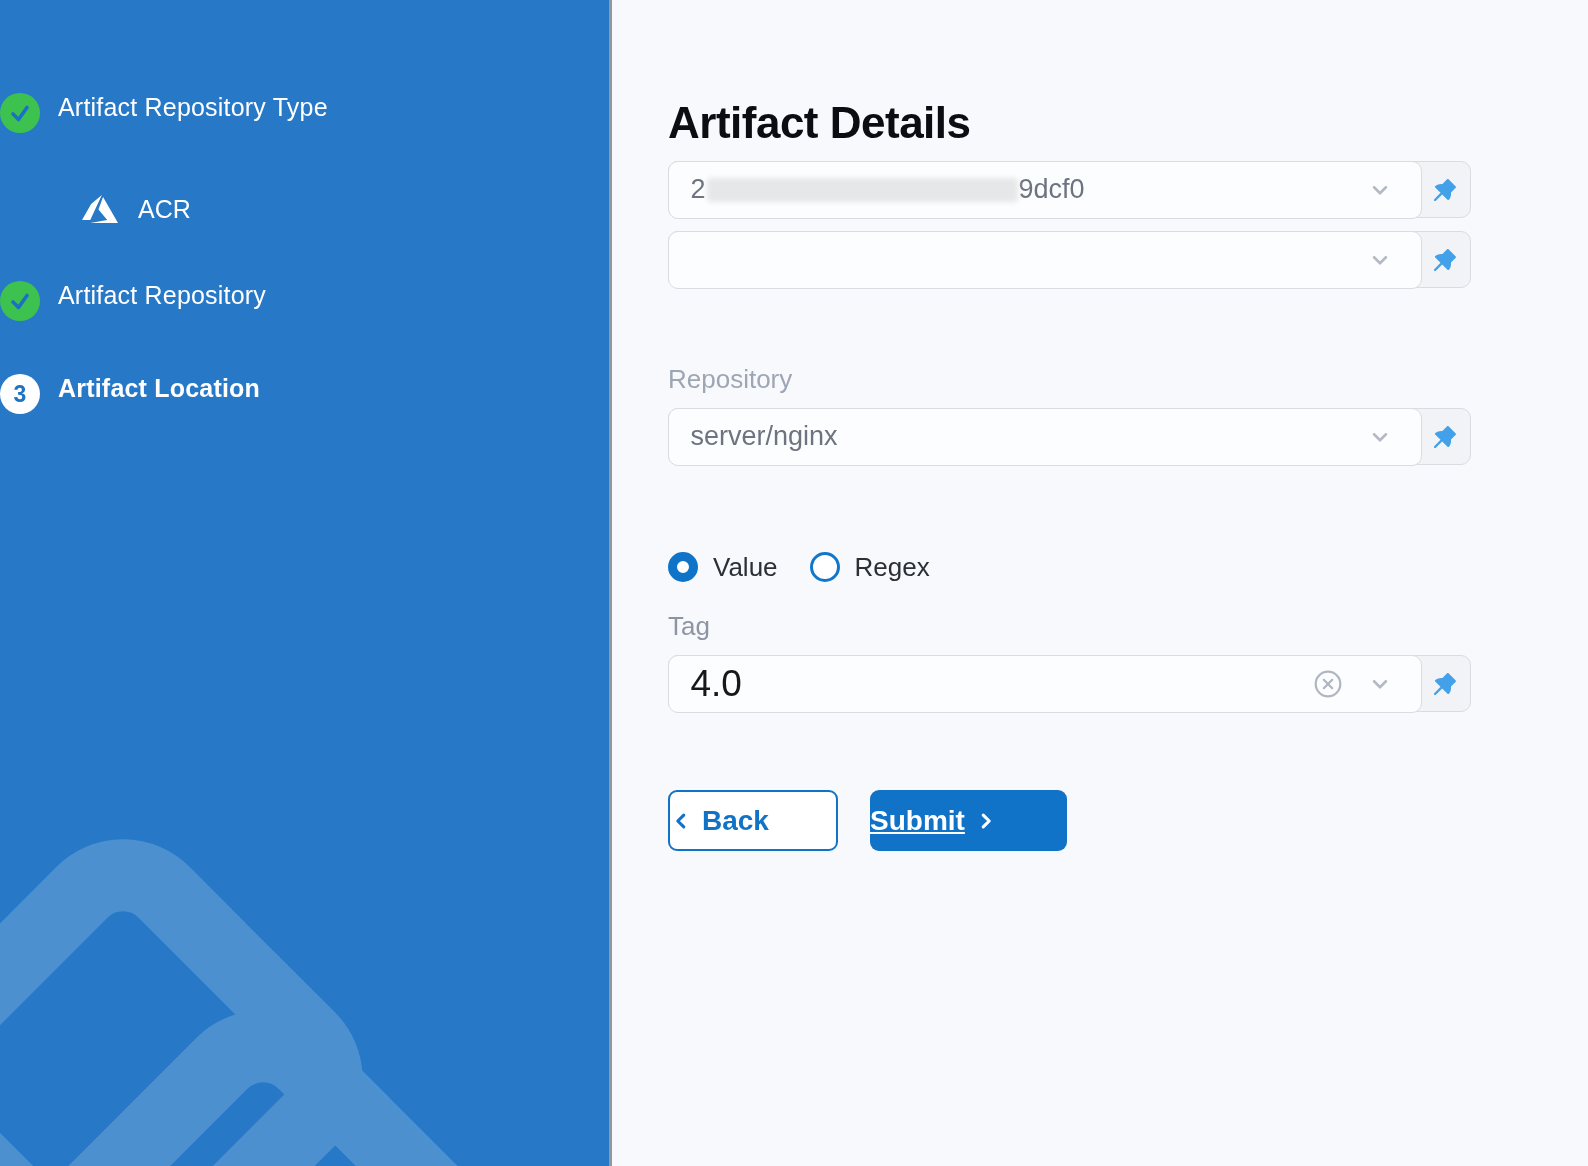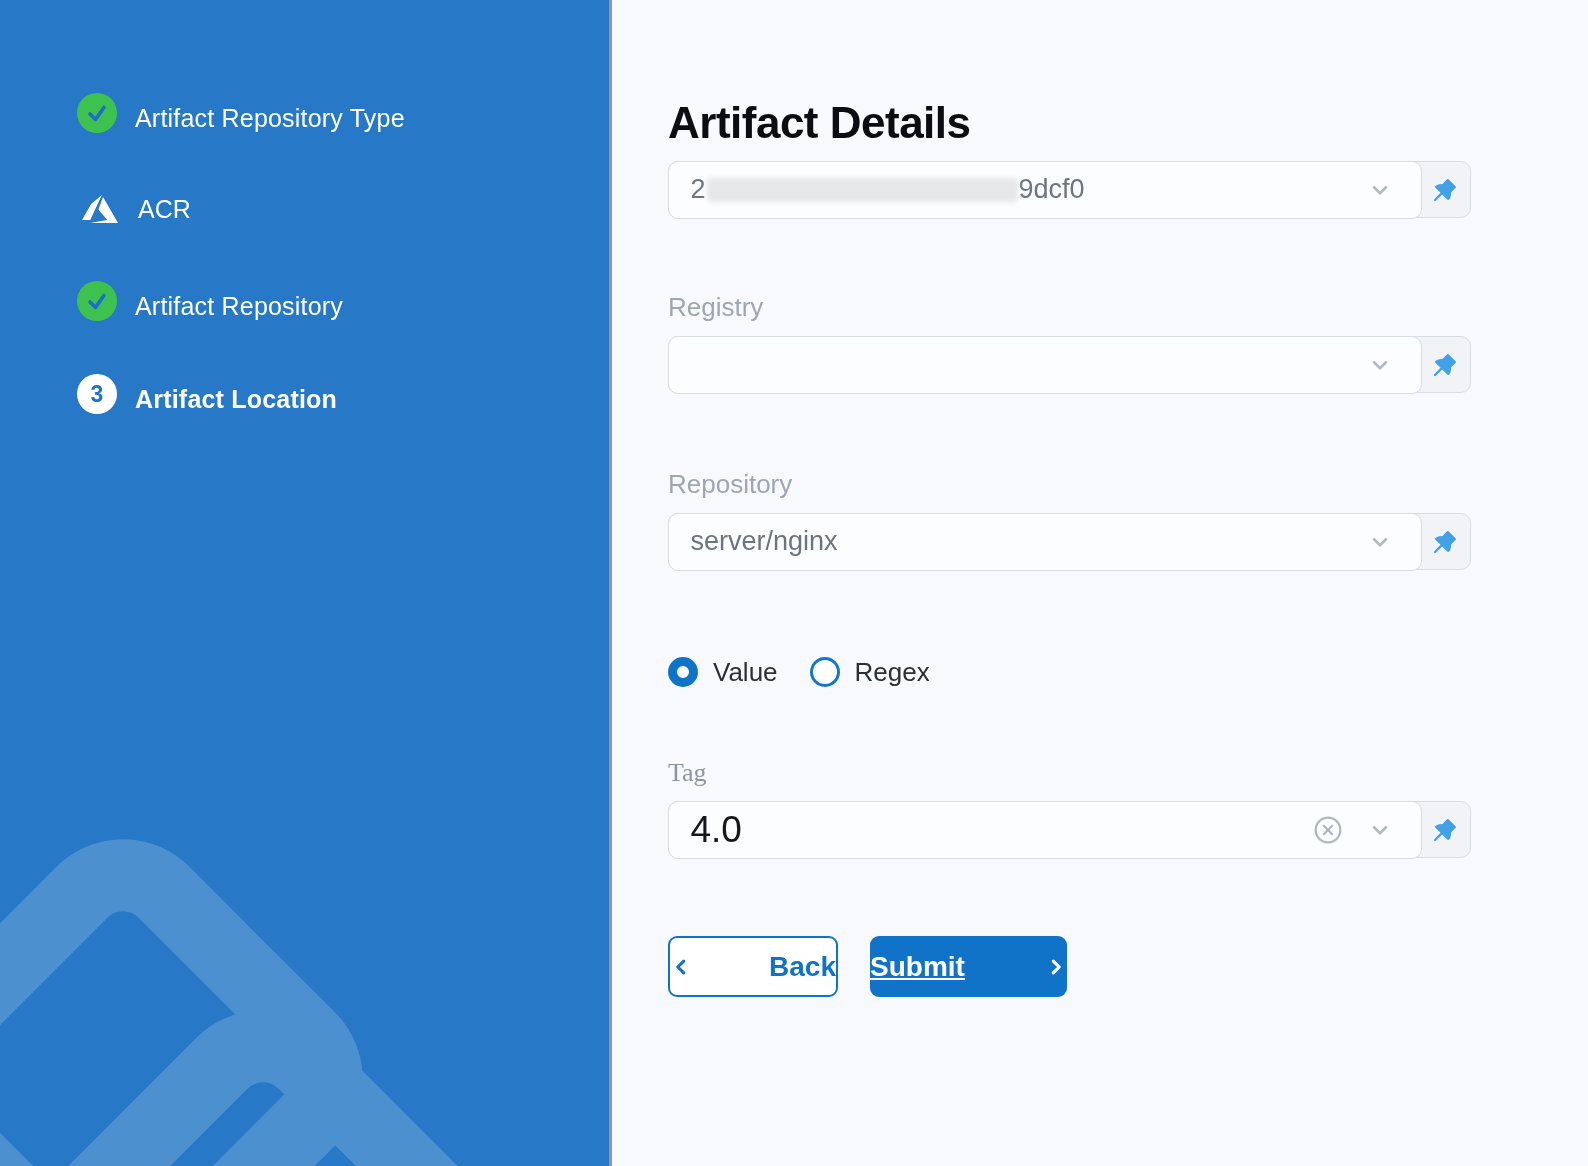--- a/index.html
+++ b/index.html
@@ -11,21 +11,21 @@
   }
 
   
   .sidebar {
     width:609px; flex-shrink:0;
     background:#2779C7;
     position:relative; overflow:hidden;
   }
   .divider { width:3px; flex-shrink:0; background:#93979E; }
   .steps { position:relative; z-index:2; padding-top:93px; }
-  .step-row { display:flex; align-items:flex-end; height:40px; padding-left:77px; }
+  .step-row { display:flex; align-items:flex-start; height:40px; }
   .step-row + .step-row { }
   .marker {
     width:40px; height:40px; border-radius:50%;
     display:flex; align-items:center; justify-content:center;
     flex-shrink:0;
   }
   .marker.complete { background:#3EC24F; }
   .marker.active { background:#FFFFFF; color:#1F72C4; font-size:23px; font-weight:700; }
   .step-label { color:#FFFFFF; font-size:25px; margin-left:18px; letter-spacing:0.2px; }
   .step-label.bold { font-weight:700; }
@@ -35,21 +35,21 @@
   .mt-53 { margin-top:53px; }
   .watermark { position:absolute; left:0; bottom:0; z-index:1; display:block; }
 
   
   .main { flex:1; padding-left:56px; position:relative; }
   .page-title { font-size:44px; font-weight:800; color:#0B0D12; letter-spacing:-0.5px; margin-top:98px; }
   .field-label { font-size:26px; color:#9EA6B4; }
   .mt-117 { margin-top:117px; }
   .mt-74  { margin-top:74px; }
   .mt-76  { margin-top:76px; }
-  .mt-46  { margin-top:70px;font-family:Liberation Serif, serif; }
+  .mt-46  { margin-top:28px; }
 
   .input-group {
     margin-top:13px;
     width:803px; height:57px;
     border:1.5px solid #D8DCE3; border-radius:10px;
     background:#F1F3F7;
     position:relative;
   }
   .input-inner {
     position:absolute; left:-1.5px; top:-1.5px; bottom:-1.5px;
@@ -80,21 +80,21 @@
   .clear-icon { margin-right:24px; }
 
   .radio-row { margin-top:87px; display:flex; }
   .radio { width:30px; height:30px; border-radius:50%; background:#fff; flex-shrink:0; }
   .radio.sel { border:9px solid #0F74C8; }
   .radio.unsel { border:3px solid #1177CC; margin-left:32px; }
   .radio-label { font-size:26px; color:#2B2F36; margin-left:15px; }
 
   .btn-row { margin-top:78px; display:flex; align-items:center; gap:32px; }
   .btn { height:61px; border-radius:9px; font-size:28px; font-weight:700;
-         display:flex; align-items:center; justify-content:space-between; gap:10px; cursor:pointer; }
+         display:flex; align-items:center; justify-content:flex-start; gap:10px; cursor:pointer; }
   .btn-back { width:170px; background:#FFFFFF; border:2.5px solid #1173C8; color:#1173C8; }
   .btn-submit { width:197px; background:#1173C8; border:none; color:#FFFFFF;text-decoration:underline; }
 
   svg { display:block; }
 </style>
 </head>
 <body>
 
 <div class="sidebar">
   <div class="steps">
@@ -160,21 +160,20 @@
           </svg>
       </span>
     </div>
     <div class="pin-cell">
       <svg width="30" height="30" viewBox="0 0 1024 1024" fill="#42A1E8">
         <path d="M878.3 392.1 631.9 145.7c-6.5-6.5-15-9.7-23.5-9.7s-17 3.2-23.5 9.7L423.8 306.9c-12.2-1.4-24.5-2-36.8-2-73.2 0-146.4 24.1-206.5 72.3a33.23 33.23 0 0 0-2.7 49.4l181.7 181.7-215.4 215.2a15.8 15.8 0 0 0-4.6 9.8l-3.4 37.2c-.9 9.4 6.6 17.4 15.9 17.4.5 0 1 0 1.5-.1l37.2-3.4c3.7-.3 7.2-2 9.8-4.6l215.4-215.4 181.7 181.7c6.5 6.5 15 9.7 23.5 9.7 9.7 0 19.3-4.2 25.9-12.4 48.3-60.1 72.4-133.3 72.4-206.5 0-12.3-.7-24.6-2-36.8l161.2-161.2c12.9-12.9 12.9-33.8 0-46.8z"></path>
       </svg>
     </div>
   </div>
 
-  <div class="field-label mt-74">Registry</div>
   <div class="input-group">
     <div class="input-inner">
       <span class="push-right">
         <svg width="26" height="26" viewBox="0 0 24 24">
             <polyline points="6.5,9.5 12,15 17.5,9.5" fill="none" stroke="#B3BAC5" stroke-width="2.4" stroke-linecap="round" stroke-linejoin="round"></polyline>
           </svg>
       </span>
     </div>
     <div class="pin-cell">
       <svg width="30" height="30" viewBox="0 0 1024 1024" fill="#42A1E8">

